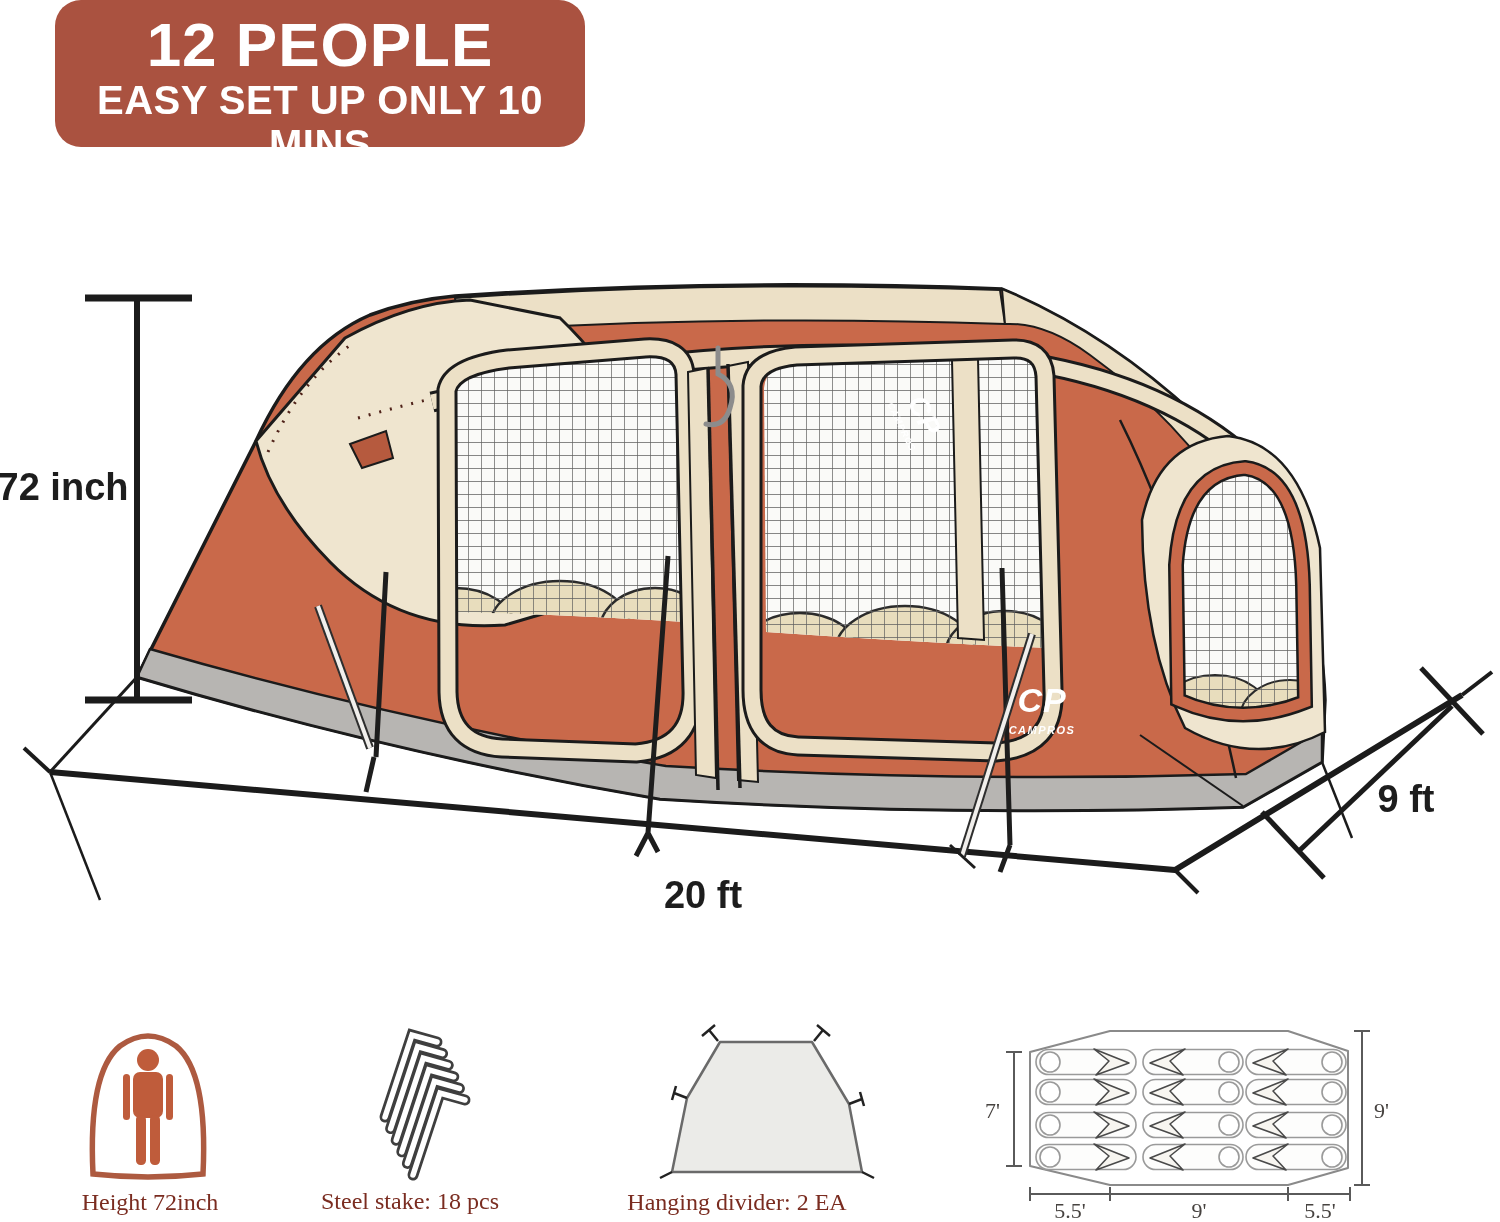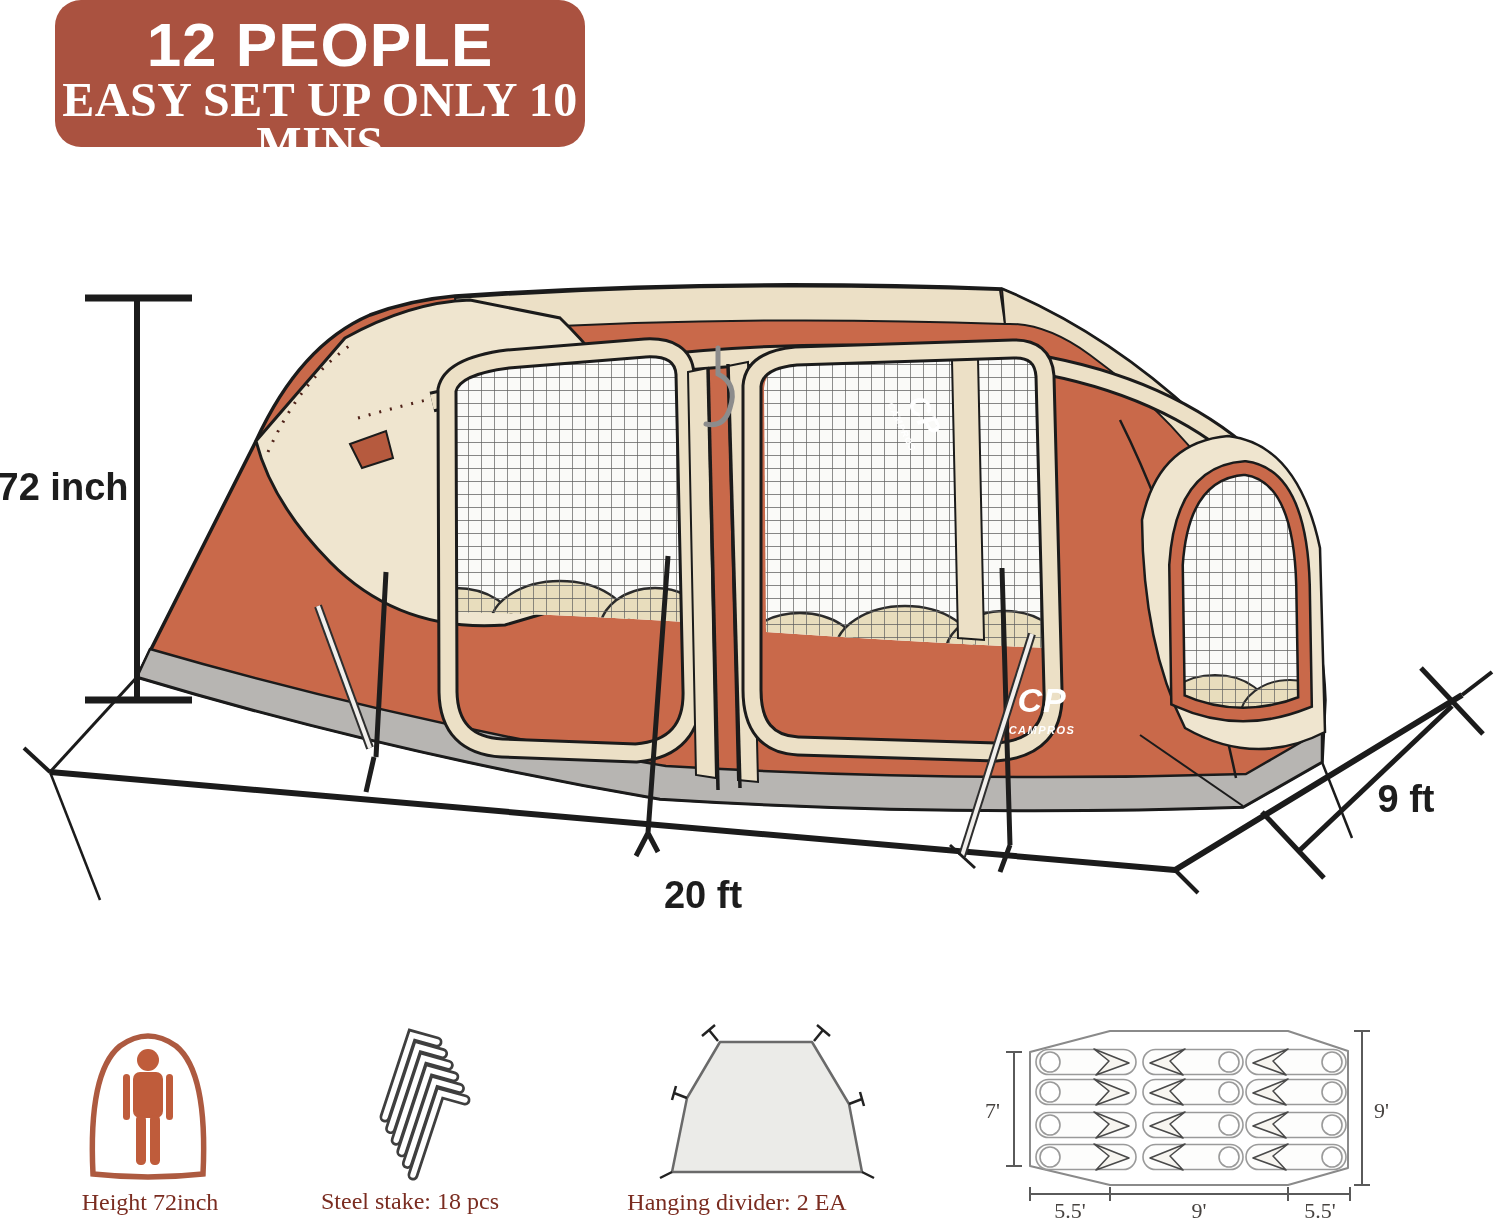--- a/index.html
+++ b/index.html
@@ -1,21 +1,21 @@
 <!DOCTYPE html>
 <html><head>
 <meta charset="utf-8">
 <style>
   html,body{margin:0;padding:0;background:#ffffff;}
   body{width:1500px;height:1222px;position:relative;font-family:"Liberation Sans",sans-serif;overflow:hidden;}
   .stage{position:absolute;inset:0;}
   .badge{position:absolute;left:55px;top:0;width:530px;height:147px;background:#aa5240;border-radius:26px;
          color:#ffffff;text-align:center;z-index:5;}
   .badge-title{font-size:62px;font-weight:700;letter-spacing:1px;margin-top:12px;line-height:66px;}
-  .badge-subtitle{font-size:48px;font-weight:700;letter-spacing:0.5px;line-height:44px;font-family:Liberation Serif, serif;}
+  .badge-subtitle{font-size:40px;font-weight:700;letter-spacing:0.5px;line-height:44px;}
   svg.scene{position:absolute;left:0;top:0;width:1500px;height:1222px;}
   .dim-text{font-family:"Liberation Sans",sans-serif;font-weight:700;font-size:38px;fill:#1d1d1d;}
   .caption{font-family:"Liberation Serif",serif;font-size:24px;fill:#7a2c20;}
   .plan-label{font-family:"Liberation Serif",serif;font-size:22px;fill:#474340;}
   .logo-cp{font-family:"Liberation Sans",sans-serif;font-style:italic;font-weight:700;font-size:34px;fill:#ffffff;letter-spacing:1px;}
   .logo-sub{font-family:"Liberation Sans",sans-serif;font-style:italic;font-weight:700;font-size:11px;fill:#ffffff;letter-spacing:1.5px;}
   .logo-cp-sm{font-family:"Liberation Sans",sans-serif;font-style:italic;font-weight:700;font-size:28px;fill:#ffffff;letter-spacing:1px;}
   .logo-sub-sm{font-family:"Liberation Sans",sans-serif;font-style:italic;font-weight:700;font-size:9px;fill:#ffffff;letter-spacing:1px;}
 </style>
 </head>

